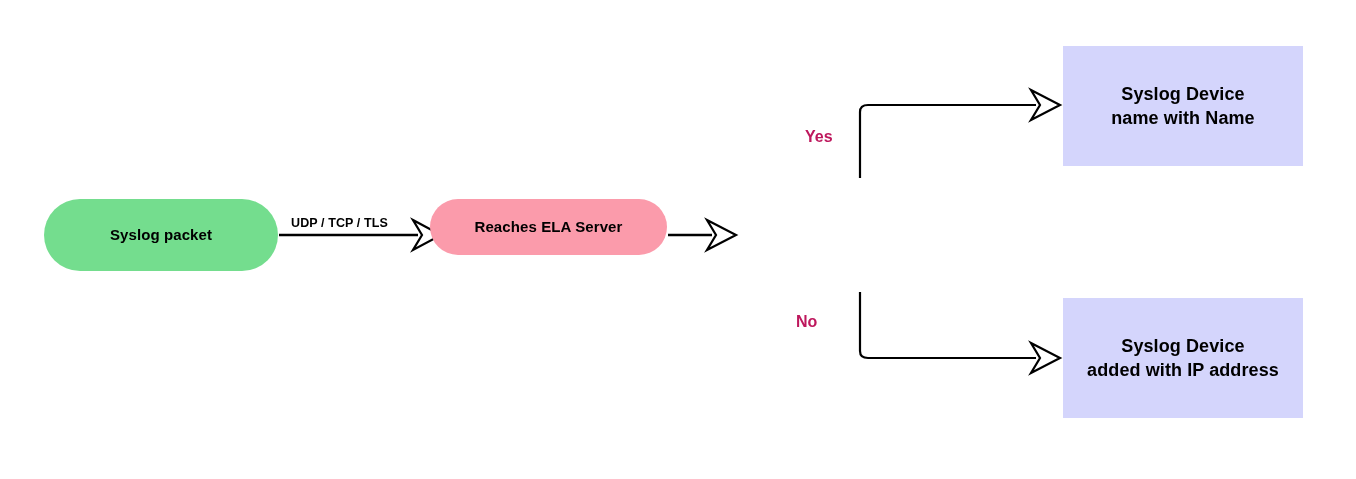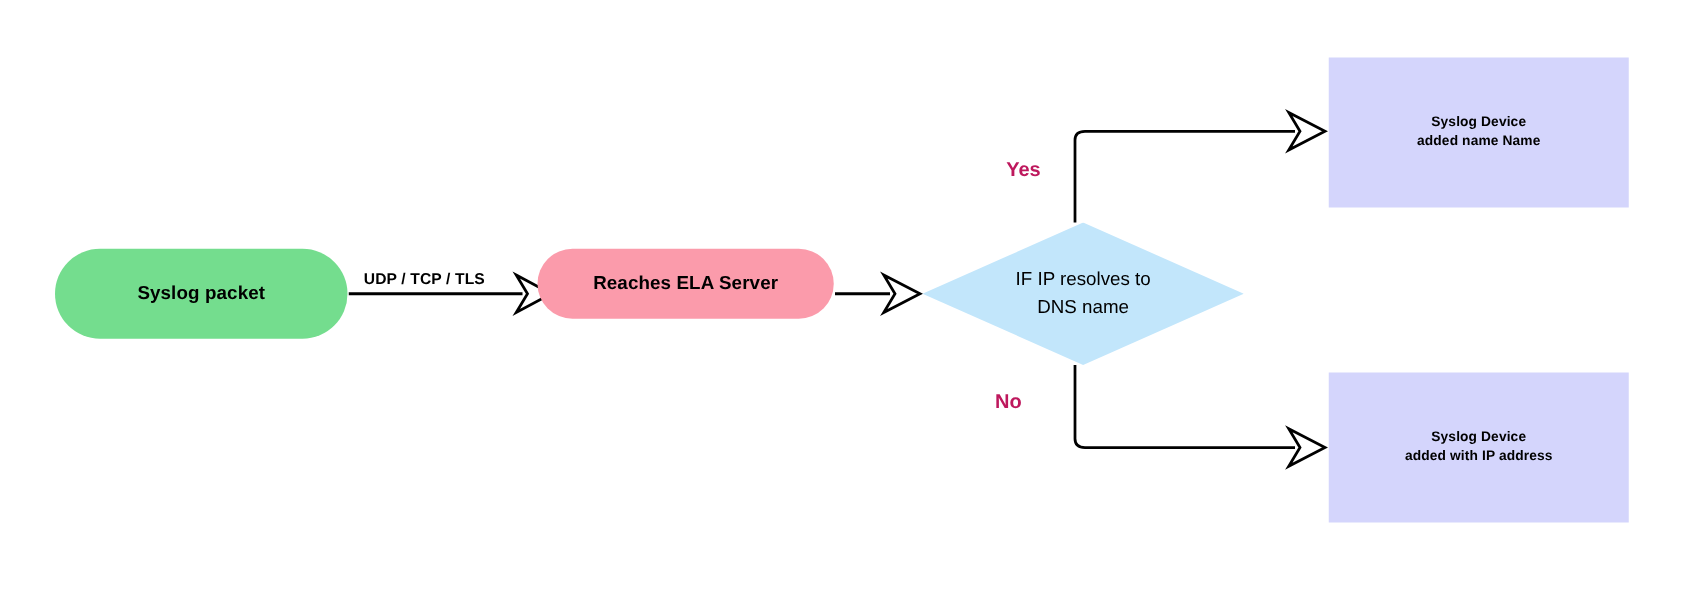--- a/index.html
+++ b/index.html
@@ -37,21 +37,21 @@
     line-height: 1.35;
     color: #000000;
   }
   .node-stadium {
     border-radius: 999px;
     font-size: 15px;
     font-weight: bold;
     letter-spacing: 0.1px;
   }
   .node-rect {
-    font-size: 11px;
+    font-size: 18px;
     font-weight: bold;
     letter-spacing: 0.1px;
   }
   .node-diamond-wrap {
     position: absolute;
   }
   .node-diamond-shape {
     position: absolute;
     left: 0;
     top: 0;
@@ -123,40 +123,29 @@
   <div class="node node-stadium" style="left:44px; top:199px; width:234px; height:72px; background:#74dd8e;">
     <span>Syslog packet</span>
   </div>
 
   <div class="edge-label" style="left:291px; top:216px;">UDP / TCP / TLS</div>
 
   <div class="node node-stadium" style="left:430px; top:199px; width:237px; height:56px; background:#fb9bab;">
     <span>Reaches ELA Server</span>
   </div>
 
-  <div class="node-diamond-wrap" style="left:738px; top:178px; width:257px; height:114px;">
-    <svg class="node-diamond-shape" viewBox="0 0 257 114" preserveAspectRatio="none" aria-hidden="true">
-      <polygon points="128.5,0 257,57 128.5,114 0,57" fill="#c2e6fb"></polygon>
-    </svg>
-    <div class="node-diamond-label">
-      <span>
-        <span class="line-break">IF IP resolves to</span>
-        <span class="line-break">DNS name</span>
-      </span>
-    </div>
-  </div>
 
   <div class="branch-label" style="left:805px; top:128px;">Yes</div>
 
   <div class="branch-label" style="left:796px; top:313px;">No</div>
 
   <div class="node node-rect" style="left:1063px; top:46px; width:240px; height:120px; background:#d4d5fc;">
     <span>
       <span class="line-break">Syslog Device</span>
-      <span class="line-break">added name Name</span>
+      <span class="line-break">name with Name</span>
     </span>
   </div>
 
   <div class="node node-rect" style="left:1063px; top:298px; width:240px; height:120px; background:#d4d5fc;">
     <span>
       <span class="line-break">Syslog Device</span>
       <span class="line-break">added with IP address</span>
     </span>
   </div>
 

